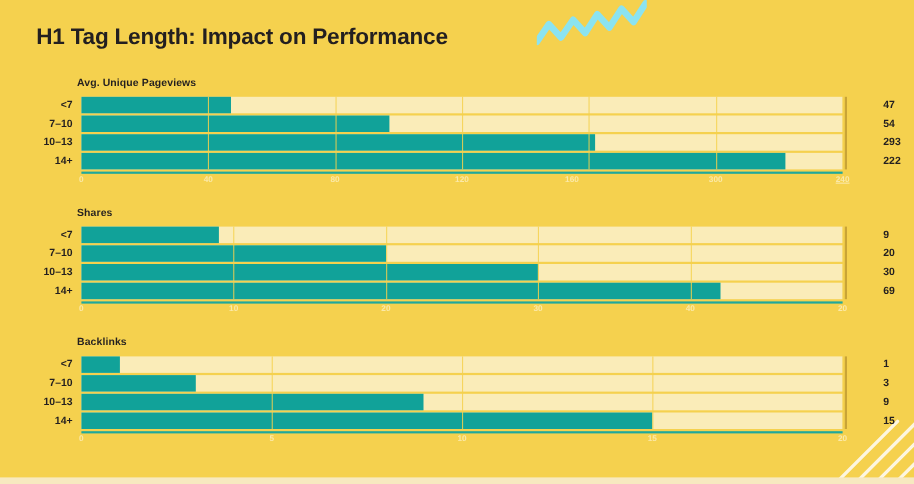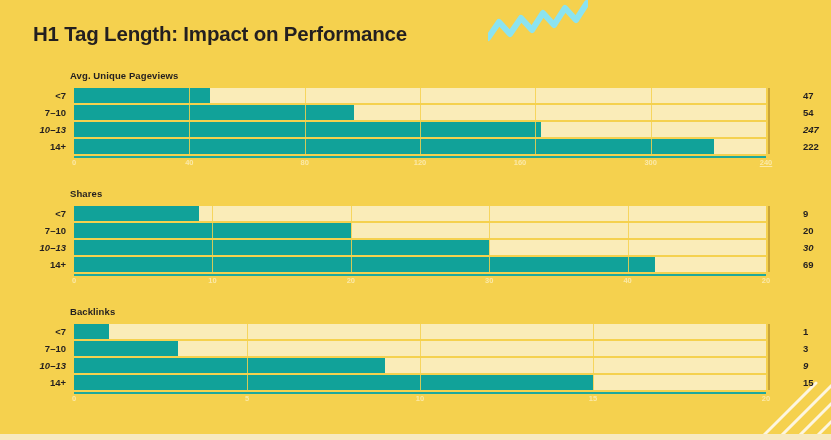--- a/index.html
+++ b/index.html
@@ -82,21 +82,21 @@
   }
 
   .row {
     position: absolute;
     left: 0;
     width: 831px;
     height: 15px;
   }
   .row-0 { top: 2px; }
   .row-1 { top: 19px; }
-  .row-2 { top: 36px; font-style: italic; }
+  .row-2 { top: 36px; }
   .row-3 { top: 53px; }
 
   .cat-label {
     position: absolute;
     left: 0px;
     top: 1px;
     width: 66px;
     text-align: right;
     font-size: 9.5px;
     font-weight: bold;
@@ -212,21 +212,21 @@
           <div class="track">
             <div class="bar" style="width: 280px;"></div>
           </div>
           <div class="value-label">54</div>
         </div>
         <div class="row row-2">
           <div class="cat-label">10–13</div>
           <div class="track">
             <div class="bar" style="width: 467px;"></div>
           </div>
-          <div class="value-label">247</div>
+          <div class="value-label">293</div>
         </div>
         <div class="row row-3">
           <div class="cat-label">14+</div>
           <div class="track">
             <div class="bar" style="width: 640px;"></div>
           </div>
           <div class="value-label">222</div>
         </div>
         <div class="value-rule"></div>
         <div class="gridline" style="left: 189.333px;"></div>

